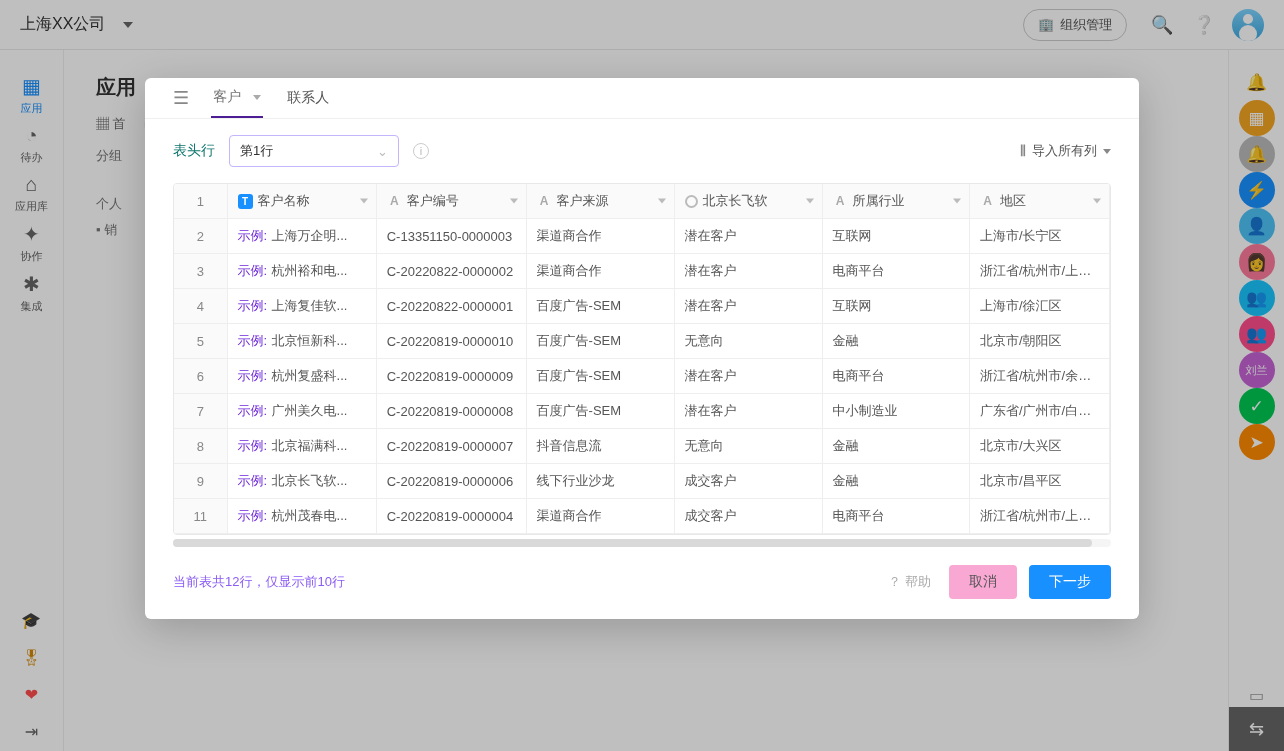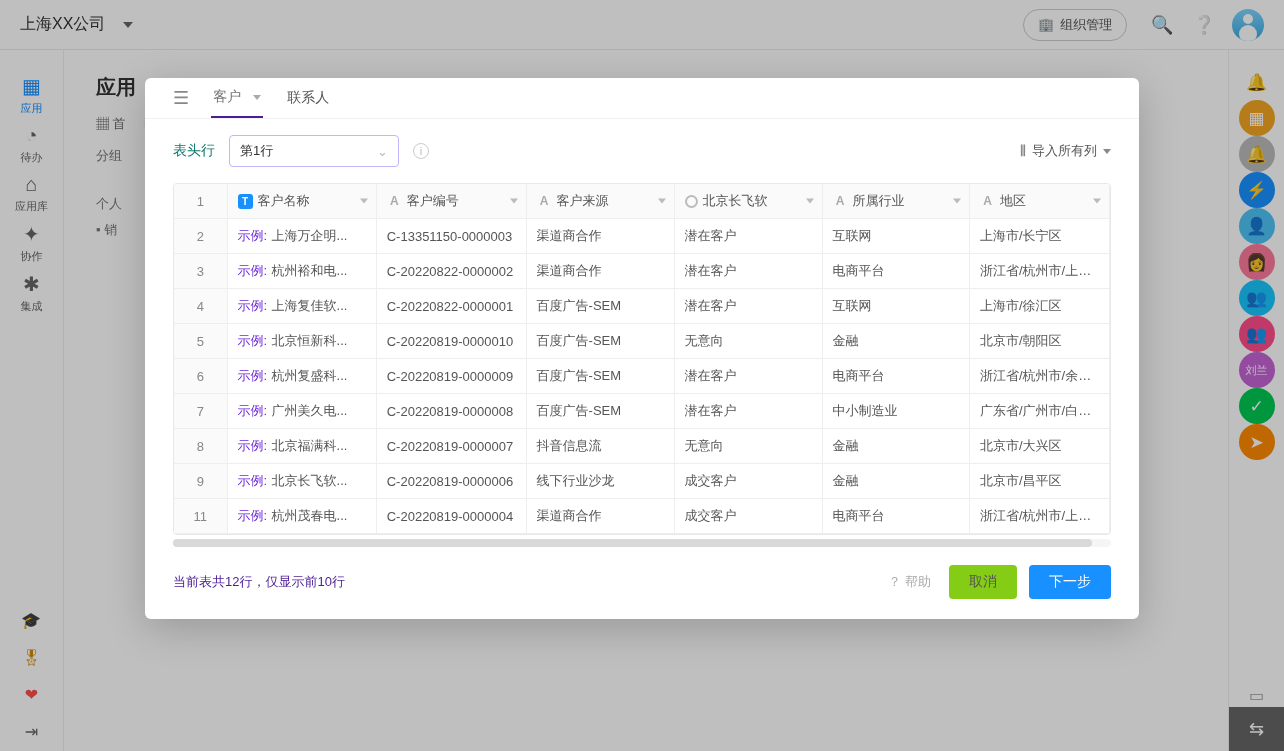--- a/index.html
+++ b/index.html
@@ -69,25 +69,25 @@
 .th-icon.t{background:#1890ff;color:#fff}
 .th-icon.a{color:#aaa;font-weight:700;font-size:12px}
 .th-icon.c{width:13px;height:13px;border-radius:50%;border:2px solid #bbb}
 .col-chev{position:absolute;right:8px;top:50%;transform:translateY(-50%);width:0;height:0;border-left:4px solid transparent;border-right:4px solid transparent;border-top:5px solid #bbb;cursor:pointer}
 td{color:#555}
 .prefix-dim{color:#6d28d9;display:inline-block;width:34px}
 .hscroll{height:8px;background:#f5f5f5;margin:4px 28px 0;border-radius:4px;position:relative}
 .hscroll-thumb{position:absolute;left:0;top:0;bottom:0;width:98%;background:#d9d9d9;border-radius:4px}
 
 .footer{display:flex;align-items:center;padding:18px 28px 0}
-.foot-note{color:#4c1d95;font-size:13px}
+.foot-note{color:#8b5cf6;font-size:13px}
 .foot-spacer{flex:1}
 .help-link{color:#aaa;font-size:13px;display:flex;align-items:center;gap:4px;margin-right:18px;cursor:pointer}
 .btn{height:34px;padding:0 20px;border-radius:4px;font-size:14px;cursor:pointer;display:inline-flex;align-items:center;justify-content:center}
-.btn-cancel{background:#84cc16;color:#555;margin-right:12px}
+.btn-cancel{background:#f9a8d4;color:#555;margin-right:12px}
 .btn-primary{background:#1890ff;color:#fff}
 
 
 .c1{width:150px;max-width:150px}
 .c2{width:150px;max-width:150px}
 .c3{width:150px;max-width:150px}
 .c4{width:150px;max-width:150px}
 .c5{width:150px;max-width:150px}
 .c6{max-width:140px}
 </style>

